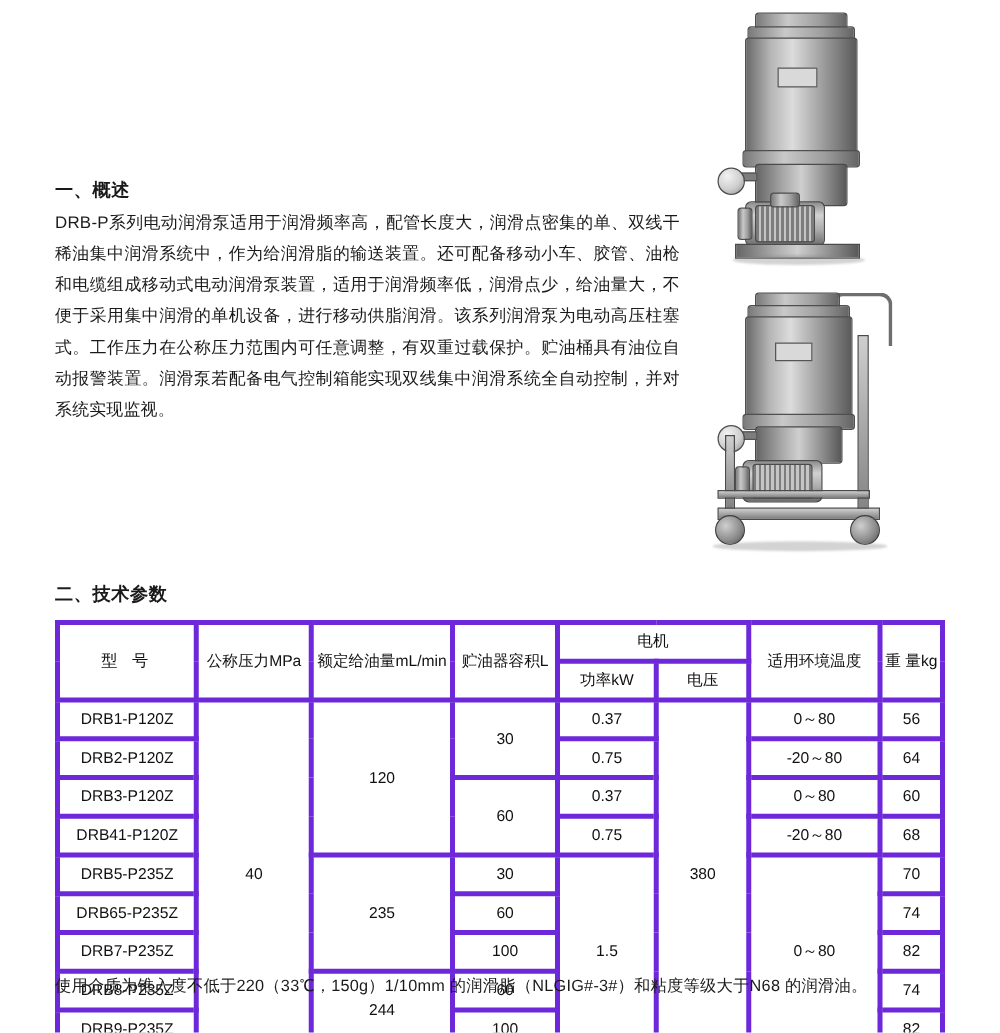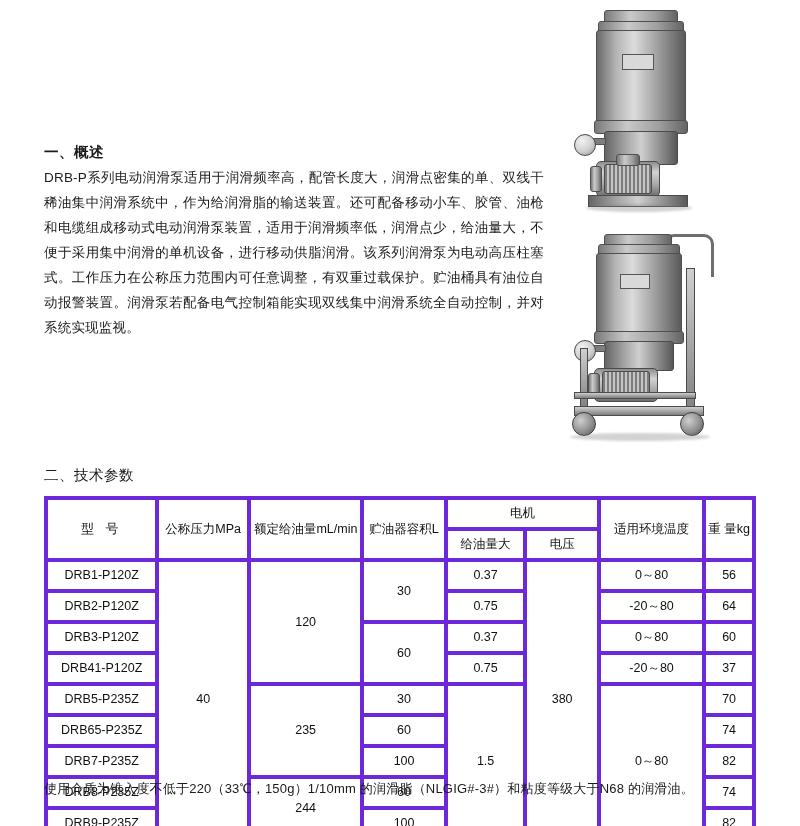--- a/index.html
+++ b/index.html
@@ -45,21 +45,21 @@
   .section1-body p {
     margin: 0;
   }
 
   
   .section2-title {
     position: absolute;
     left: 44px;
     top: 466px;
     font-size: 14.5px;
-    font-weight: normal;
+    font-weight: bold;
     letter-spacing: 0.5px;
   }
 
   
   .table-wrap {
     position: absolute;
     left: 44px;
     top: 496px;
     width: 712px;
   }
@@ -250,21 +250,21 @@
         <tr>
           <th rowspan="2" class="hdr-model tall-hdr">型  号</th>
           <th rowspan="2" class="tall-hdr">公称压力MPa</th>
           <th rowspan="2" class="tall-hdr">额定给油量mL/min</th>
           <th rowspan="2" class="tall-hdr">贮油器容积L</th>
           <th colspan="2">电机</th>
           <th rowspan="2" class="tall-hdr">适用环境温度</th>
           <th rowspan="2" class="tall-hdr">重 量kg</th>
         </tr>
         <tr>
-          <th>给油量大</th>
+          <th>功率kW</th>
           <th>电压</th>
         </tr>
       </thead>
       <tbody>
 
         <tr>
           <td>DRB1-P120Z</td>
           <td rowspan="9">40</td>
           <td rowspan="4">120</td>
           <td rowspan="2">30</td>
@@ -286,21 +286,21 @@
           <td rowspan="2">60</td>
           <td>0.37</td>
           <td>0～80</td>
           <td>60</td>
         </tr>
 
         <tr>
           <td>DRB41-P120Z</td>
           <td>0.75</td>
           <td>-20～80</td>
-          <td>37</td>
+          <td>68</td>
         </tr>
 
         <tr>
           <td>DRB5-P235Z</td>
           <td rowspan="3">235</td>
           <td>30</td>
           <td rowspan="5">1.5</td>
           <td rowspan="5">0～80</td>
           <td>70</td>
         </tr>

